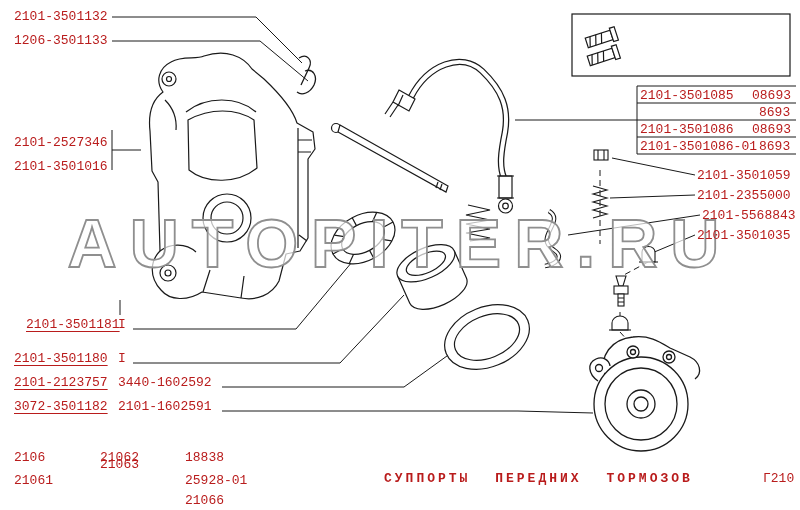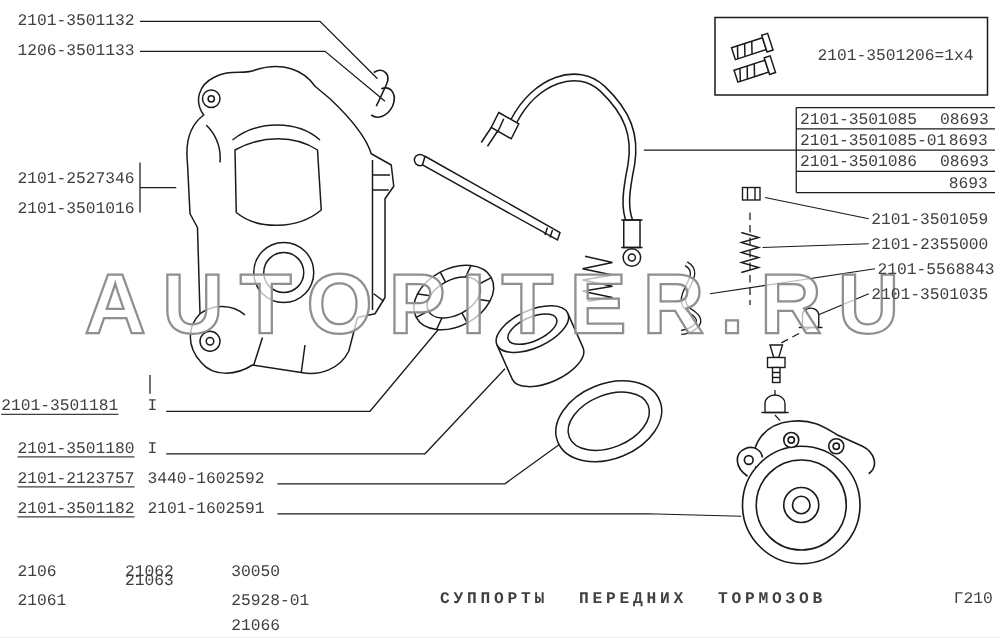--- a/index.html
+++ b/index.html
@@ -4,25 +4,25 @@
 <style>
   html,body{margin:0;padding:0;background:#e8e8e8;}
   .canvas{
     position:relative;width:800px;height:510px;background:#ffffff;
     font-family:"Liberation Mono","DejaVu Sans Mono",monospace;
     overflow:hidden;
   }
   .art{position:absolute;left:0;top:0;z-index:1;}
   .t{
     position:absolute;z-index:3;font-size:13px;line-height:14px;
-    color:#404040;white-space:nowrap;
+    color:#b91c1c;white-space:nowrap;
     font-family:"Liberation Mono","DejaVu Sans Mono",monospace;
   }
   .t.u{text-decoration:underline;text-underline-offset:3px;}
-  .title{letter-spacing:3px;word-spacing:14px;font-weight:bold;}
+  .title{letter-spacing:3px;word-spacing:14px;font-weight:bold;margin-left:32px;}
   .watermark{
     position:absolute;left:0;top:204px;width:100%;text-align:center;z-index:2;
     font-family:"Liberation Sans","DejaVu Sans",sans-serif;font-weight:bold;
     font-size:68px;letter-spacing:13px;
     color:rgba(255,255,255,.7);
     -webkit-text-stroke:1.8px #8f8f8f;
     pointer-events:none;
   }
 </style>
 </head>
@@ -170,47 +170,46 @@
   </svg>
 
   <div class="watermark">AUTOPITER.RU</div>
 
   <div class="t" style="left:14px;top:10px">2101-3501132</div>
   <div class="t" style="left:14px;top:34px">1206-3501133</div>
 
   <div class="t" style="left:14px;top:136px">2101-2527346</div>
   <div class="t" style="left:14px;top:160px">2101-3501016</div>
 
-  <div class="t" style="left:654px;top:38px">2101-3501206=1x4</div>
 
   <div class="t" style="left:640px;top:89px">2101-3501085</div>
   <div class="t" style="left:752px;top:89px">08693</div>
-  <div class="t" style="left:640px;top:106px">2101-3501085-01</div>
   <div class="t" style="left:759px;top:106px">8693</div>
   <div class="t" style="left:640px;top:123px">2101-3501086</div>
   <div class="t" style="left:752px;top:123px">08693</div>
+  <div class="t" style="left:640px;top:140px">2101-3501086-01</div>
   <div class="t" style="left:759px;top:140px">8693</div>
 
   <div class="t" style="left:697px;top:169px">2101-3501059</div>
   <div class="t" style="left:697px;top:189px">2101-2355000</div>
   <div class="t" style="left:702px;top:209px">2101-5568843</div>
   <div class="t" style="left:697px;top:229px">2101-3501035</div>
 
-  <div class="t u" style="left:1px;top:318px">2101-3501181</div>
+  <div class="t u" style="left:26px;top:318px">2101-3501181</div>
   <div class="t" style="left:118px;top:318px">I</div>
   <div class="t u" style="left:14px;top:352px">2101-3501180</div>
   <div class="t" style="left:118px;top:352px">I</div>
   <div class="t u" style="left:14px;top:376px">2101-2123757</div>
   <div class="t" style="left:118px;top:376px">3440-1602592</div>
-  <div class="t u" style="left:14px;top:400px">2101-3501182</div>
+  <div class="t u" style="left:14px;top:400px">3072-3501182</div>
   <div class="t" style="left:118px;top:400px">2101-1602591</div>
 
   <div class="t" style="left:14px;top:451px">2106</div>
   <div class="t" style="left:14px;top:474px">21061</div>
   <div class="t" style="left:100px;top:451px">21062</div>
   <div class="t" style="left:100px;top:458px">21063</div>
-  <div class="t" style="left:185px;top:451px">30050</div>
+  <div class="t" style="left:185px;top:451px">18838</div>
   <div class="t" style="left:185px;top:474px">25928-01</div>
   <div class="t" style="left:185px;top:494px">21066</div>
   <div class="t title" style="left:352px;top:472px">СУППОРТЫ ПЕРЕДНИХ ТОРМОЗОВ</div>
   <div class="t" style="left:763px;top:472px">Г210</div>
 
 </div>
 
 </body></html>

